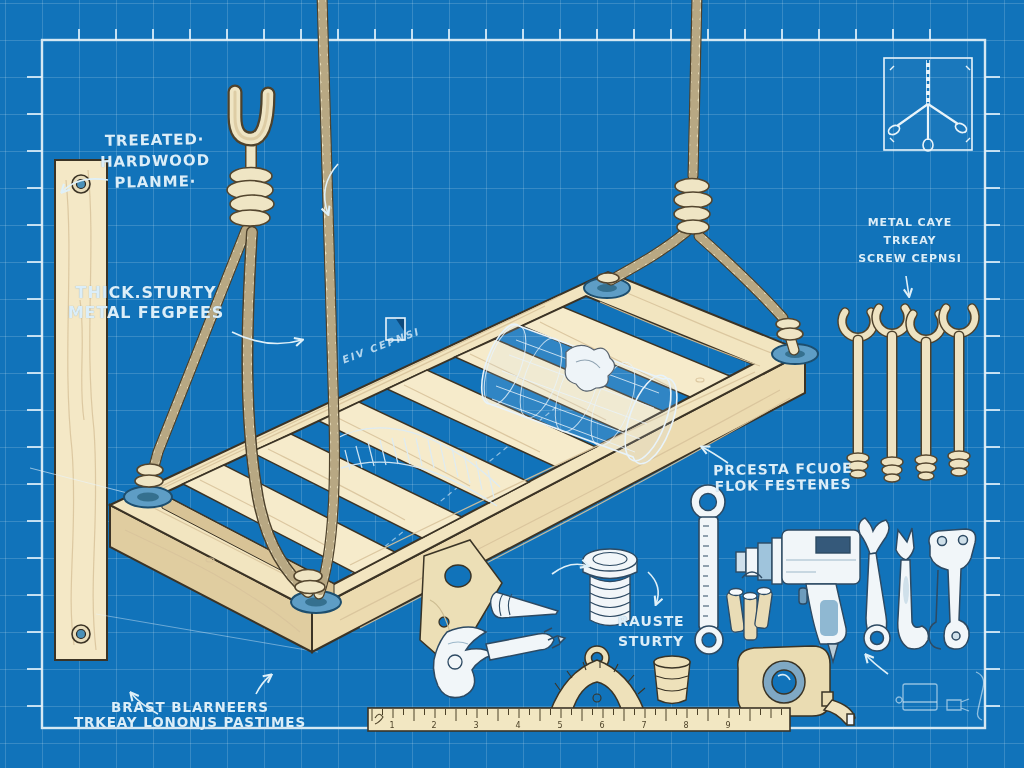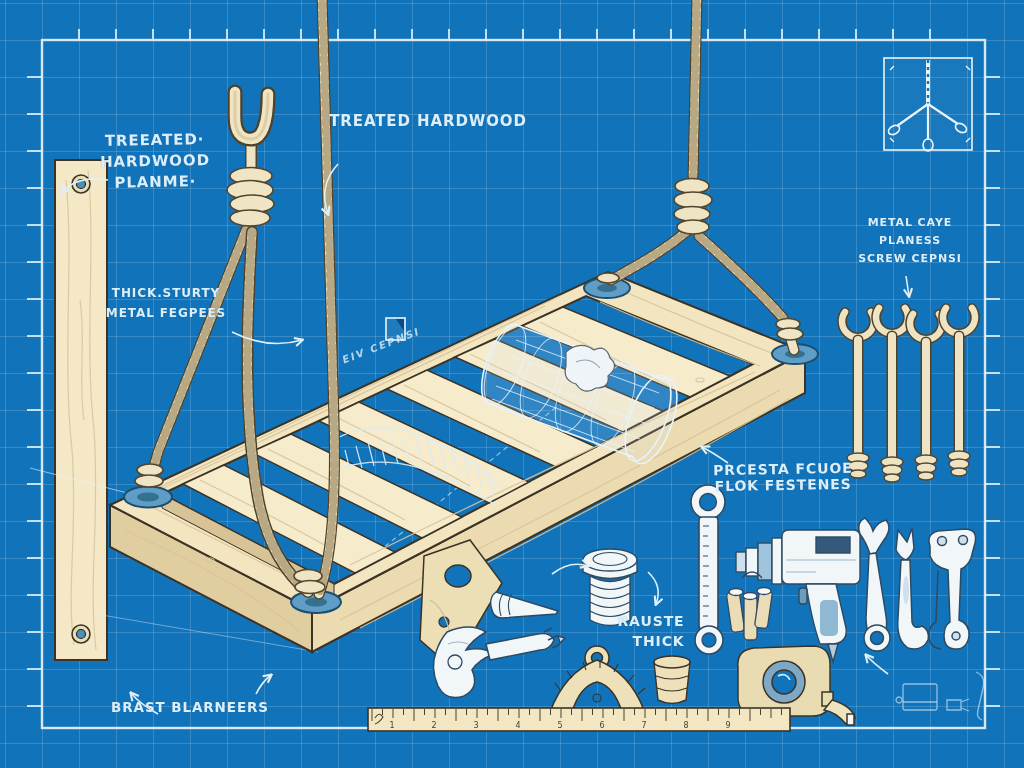--- a/index.html
+++ b/index.html
@@ -365,42 +365,42 @@
   </g>
 </svg>
 
 <div class="label" style="left:155px;top:130px;font-size:15px;line-height:21px;transform:translateX(-50%) rotate(-1deg);">
   <div>TREEATED·</div>
   <div>HARDWOOD</div>
   <div>PLANME·</div>
 </div>
 
 <div class="label" style="left:428px;top:112px;font-size:15px;line-height:19px;">
-  <div>TREATED HARDWOOD</div>
-</div>
-
-<div class="label" style="left:166px;top:283px;font-size:12px;line-height:20px;">
+</div>
+
+<div class="label" style="left:146px;top:283px;font-size:16px;line-height:20px;">
   <div>THICK.STURTY</div>
   <div>METAL FEGPEES</div>
 </div>
 
 <div class="label" style="left:910px;top:214px;font-size:11px;line-height:18px;">
   <div>METAL CAYE</div>
-  <div>PLANESS</div>
+  <div>TRKEAY</div>
   <div>SCREW CEPNSI</div>
 </div>
 
 <div class="label" style="left:783px;top:461px;font-size:14px;line-height:16px;transform:translateX(-50%) rotate(-1deg);">
   <div>PRCESTA FCUOE</div>
   <div>FLOK FESTENES</div>
 </div>
 
-<div class="label" style="left:651px;top:611px;font-size:14px;line-height:20px;text-align:right;">
+<div class="label" style="left:651px;top:611px;font-size:14px;line-height:20px;">
   <div>RAUSTE</div>
-  <div>THICK</div>
+  <div>STURTY</div>
 </div>
 
 <div class="label" style="left:190px;top:700px;font-size:13.5px;line-height:15px;">
   <div>BRAST BLARNEERS</div>
+  <div>TRKEAY LONONJS PASTIMES</div>
 </div>
 
 <div class="wm" style="left:340px;top:340px;">EIV CEPNSI</div>
 </div>
 
 </body></html>

